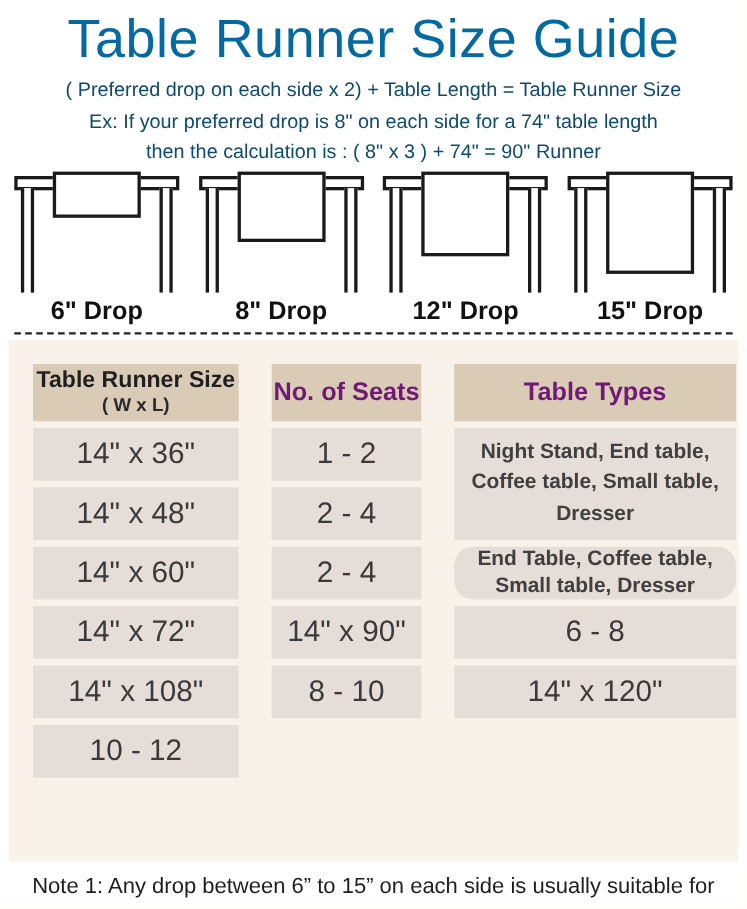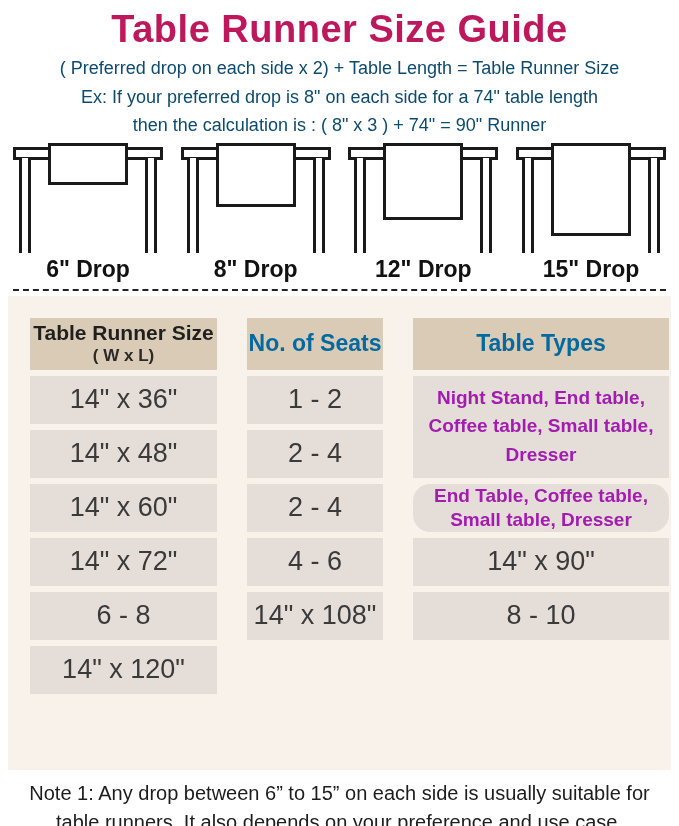--- a/index.html
+++ b/index.html
@@ -8,25 +8,25 @@
     width: 679px; height: 826px;
     background: #ffffff;
     font-family: "Liberation Sans", sans-serif;
     color: #1c1c1c;
     overflow: hidden;
   }
 
   
   .title {
     text-align: center;
-    font-size: 38px;
-    font-weight: 700;
+    font-size: 49px;
+    font-weight: 400;
     letter-spacing: 0.5px;
     margin-top: 8px;
-    color: #be185d;
+    color: #0369a1;
   }
   .subline {
     text-align: center;
     font-size: 18px;
     color: #0c4a6e;
     margin-top: 6px;
     line-height: 1.25;
   }
 
   
@@ -102,30 +102,30 @@
     display: flex;
     flex-direction: column;
     align-items: center;
     justify-content: center;
     text-align: center;
   }
   .hcell { background: #d9cbb5; }
   .bcell { background: #e5ddd7; }
   .h-main { font-size: 21px; font-weight: 700; color: #1f1f1f; line-height: 1.1; }
   .h-sub  { font-size: 17px; font-weight: 700; color: #2a2a2a; margin-top: 2px; }
-  .h-big  { font-size: 23px; font-weight: 700; color: #0369a1; }
+  .h-big  { font-size: 23px; font-weight: 700; color: #701a75; }
   .val {
     font-size: 27px;
     font-weight: 400;
     color: #3a3a3a;
   }
   .types {
     font-size: 19px;
     font-weight: 700;
-    color: #a21caf;
+    color: #404040;
     line-height: 1.5;
     padding: 2px 10px;
   }
   .types.tight { line-height: 1.25; border-radius: 17px; }
   .col3 { grid-column: 3; }
   .span-r1-2 { grid-row: 2 / 4; }
   .span-r3   { grid-row: 4 / 5; }
   .span-r4-7 { grid-row: 5 / 9; }
 
   
@@ -206,27 +206,27 @@
   <div class="cell bcell types col3 span-r1-2">Night Stand, End table, Coffee table, Small table, Dresser</div>
 
   <div class="cell bcell val">14" x 48"</div>
   <div class="cell bcell val">2 - 4</div>
 
   <div class="cell bcell val">14" x 60"</div>
   <div class="cell bcell val">2 - 4</div>
   <div class="cell bcell types tight col3 span-r3">End Table, Coffee table, Small table, Dresser</div>
 
   <div class="cell bcell val">14" x 72"</div>
-  <div class="cell bcell val">4 - 6</div>
 
   <div class="cell bcell val">14" x 90"</div>
   <div class="cell bcell val">6 - 8</div>
 
   <div class="cell bcell val">14" x 108"</div>
   <div class="cell bcell val">8 - 10</div>
 
   <div class="cell bcell val">14" x 120"</div>
+  <div class="cell bcell val">10 - 12</div>
 </div>
 
 <div class="notes">
   <div><span class="note-label">Note 1</span><span>: Any drop between 6” to 15” on each side is usually suitable for table runners. It also depends on your preference and use case.</span></div>
   <div><span class="note-label">Note 2</span><span>: Measure your table, and select right size before ordering.</span></div>
 </div>
 
 </body></html>

